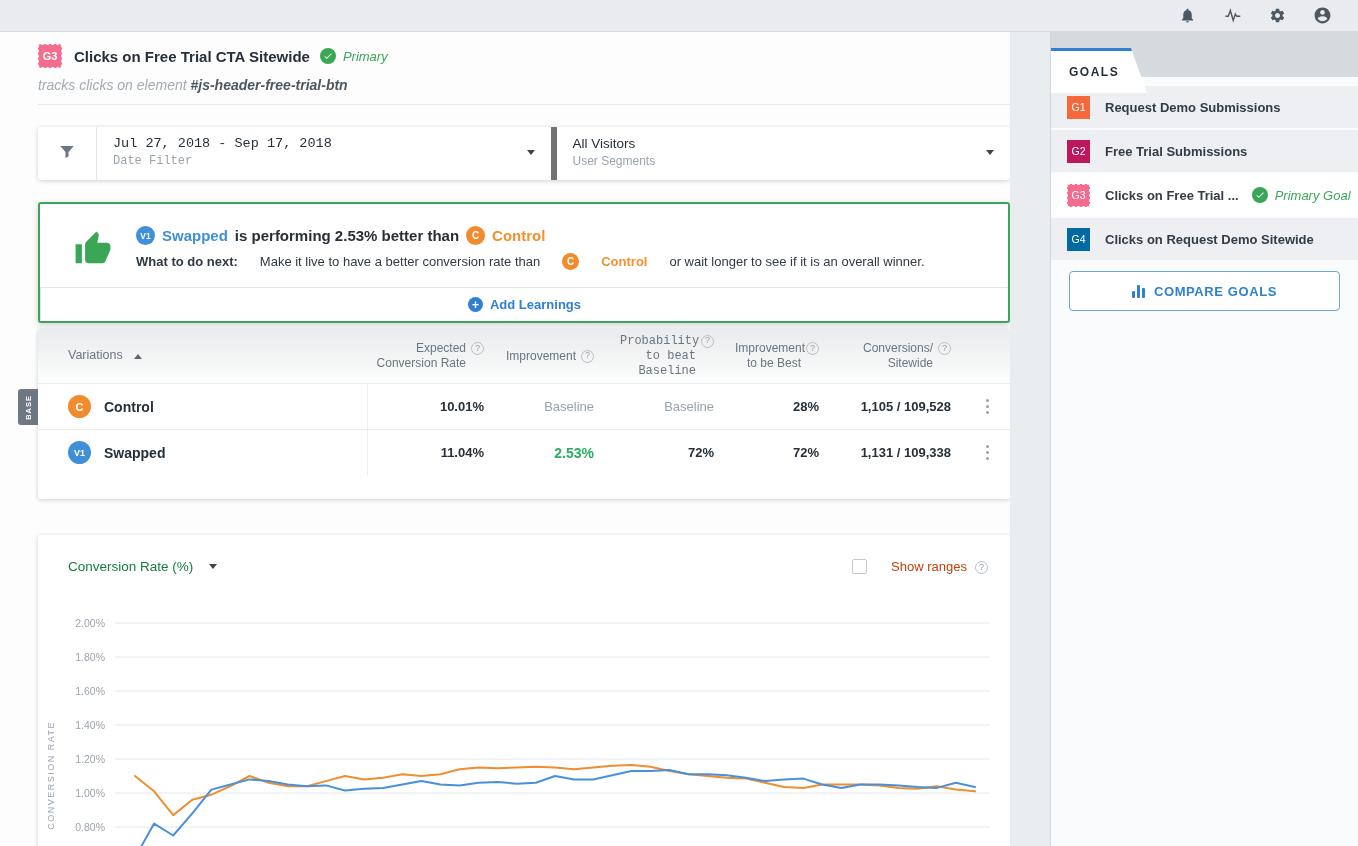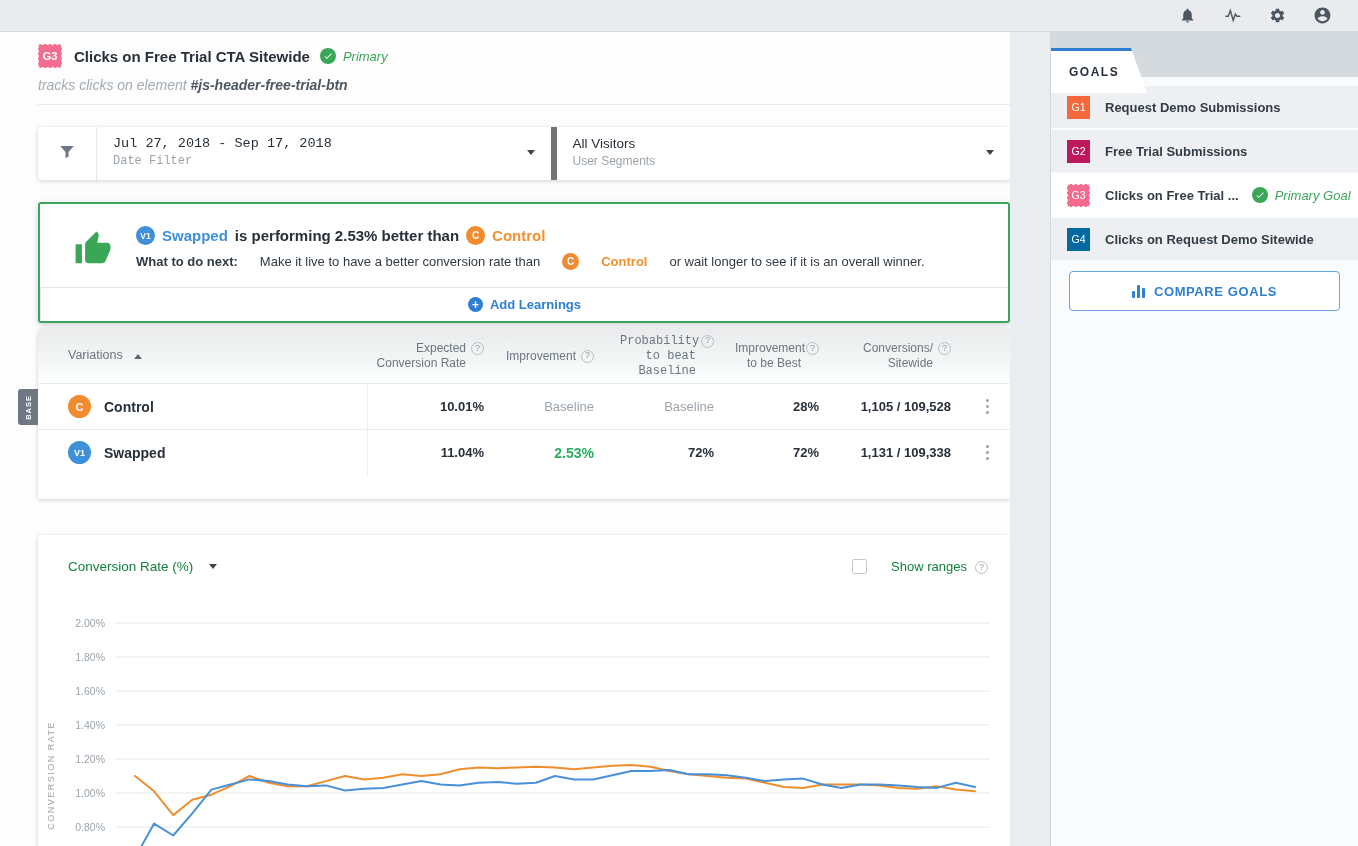--- a/index.html
+++ b/index.html
@@ -86,21 +86,21 @@
   .dots-menu i { width:3.5px; height:3.5px; border-radius:50%; background:#9aa3ab; }
   .gear-tab { position:absolute; left:972px; top:17px; width:20px; height:34px; background:#5d6874; border-radius:0 3px 3px 0; display:flex; align-items:center; justify-content:center; }
   .gear-tab svg { width:11px; height:11px; fill:#fff; }
 
   
   .chart-card { top:503px; width:972px; height:380px; }
   .chart-head { display:flex; justify-content:space-between; align-items:center; padding:24px 22px 0 30px; }
   .metric-dd { display:flex; align-items:center; gap:16px; font-size:13.5px; color:#15803d; cursor:pointer; }
   .ranges { display:flex; align-items:center; gap:8px; }
   .checkbox { width:15px; height:15px; border:1px solid #c3c9cf; border-radius:2px; background:#fff; }
-  .ranges-label { font-size:13px; color:#15803d;margin-left:16px; }
+  .ranges-label { font-size:13px; color:#c2410c;margin-left:16px; }
   .y-axis-title { position:absolute; left:8px; top:150px; height:180px; display:flex; align-items:center; }
   .y-axis-title span { writing-mode:vertical-rl; transform:rotate(180deg); font-size:9px; letter-spacing:1.5px; color:#9aa3ab; }
   #chart-svg { position:absolute; left:0; top:0; pointer-events:none; }
 
   
   .gutter { position:absolute; left:1010px; top:32px; width:40px; height:814px; background:#eaedef; }
   .sidebar { position:absolute; left:1050px; top:32px; width:308px; height:814px; background:#fafbfc; border-left:1px solid #d2d7db; }
   .sb-header { position:relative; height:45px; background:#d5dade; }
   .sb-tab { position:absolute; left:0; top:16px; width:96px; height:45px; background:#fff; clip-path:polygon(0 0, calc(100% - 16px) 0, 100% 100%, 0 100%); border-top:3px solid #2f80d3; display:flex; align-items:center; padding-left:18px; }
   .sb-tab span { font-size:12px; font-weight:bold; letter-spacing:1.5px; color:#273039; }

